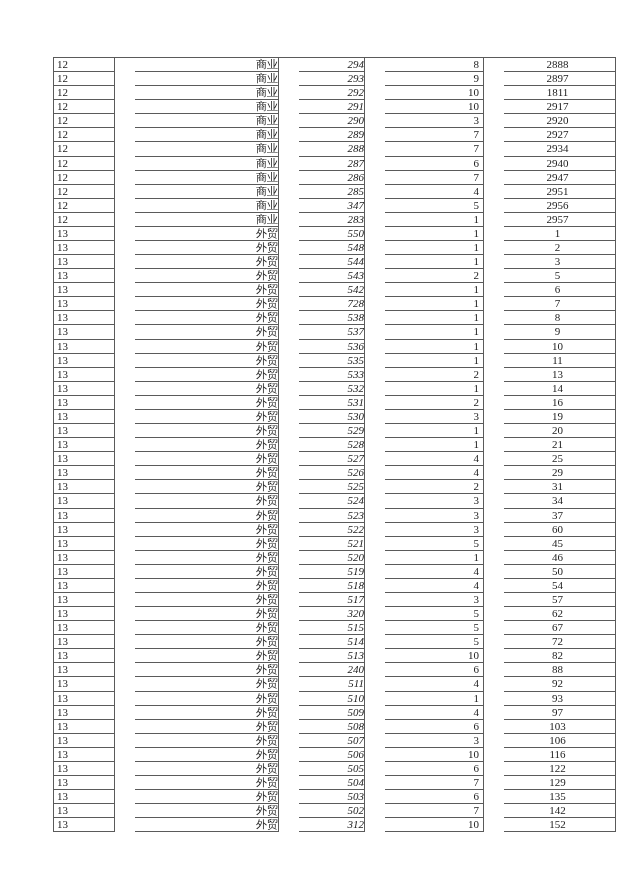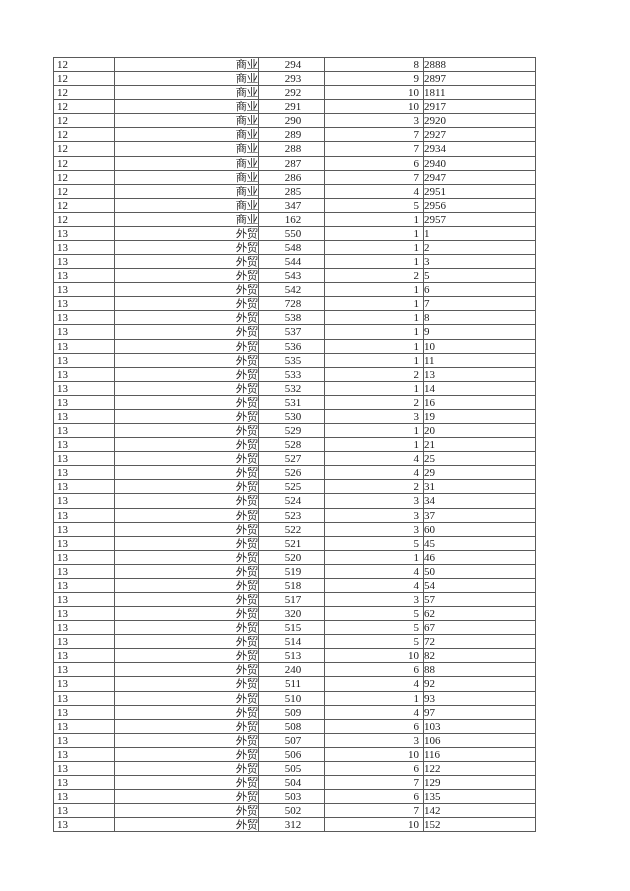--- a/index.html
+++ b/index.html
@@ -22,37 +22,38 @@
   }
   .doc-table {
     position: absolute;
     left: 53px;
     top: 57px;
     border-top: 1px solid var(--border-color);
     border-left: 1px solid var(--border-color);
   }
   .trow {
     display: flex;
+    gap: 20px;
   }
   .tcell {
     box-sizing: border-box;
     height: 14.09px;
     border-right: 1px solid var(--border-color);
     border-bottom: 1px solid var(--border-color);
     font-size: 11px;
     line-height: 13px;
     color: var(--text-color);
     white-space: nowrap;
     overflow: hidden;
   }
   .c1 { width: 61px;  padding-left: 3px;  text-align: left;  }
   .c2 { width: 144px; padding-left: 3px;  text-align: right;  }
-  .c3 { width: 66px;  padding-left: 3px;  text-align: center;  }
+  .c3 { width: 66px;  padding-left: 3px;  text-align: right; font-style: italic;  }
   .c4 { width: 99px;  padding-right: 4px; text-align: right; }
-  .c5 { width: 112px; padding-right: 4px; text-align: left; }
+  .c5 { width: 112px; padding-right: 4px; text-align: center; }
 </style>
 </head>
 <body>
 
 <div class="page">
   <div class="doc-table">
       <div class="trow">
         <div class="tcell c1">12</div>
         <div class="tcell c2">商业</div>
         <div class="tcell c3">294</div>
@@ -125,21 +126,21 @@
       <div class="trow">
         <div class="tcell c1">12</div>
         <div class="tcell c2">商业</div>
         <div class="tcell c3">347</div>
         <div class="tcell c4">5</div>
         <div class="tcell c5">2956</div>
       </div>
       <div class="trow">
         <div class="tcell c1">12</div>
         <div class="tcell c2">商业</div>
-        <div class="tcell c3">162</div>
+        <div class="tcell c3">283</div>
         <div class="tcell c4">1</div>
         <div class="tcell c5">2957</div>
       </div>
       <div class="trow">
         <div class="tcell c1">13</div>
         <div class="tcell c2">外贸</div>
         <div class="tcell c3">550</div>
         <div class="tcell c4">1</div>
         <div class="tcell c5">1</div>
       </div>

